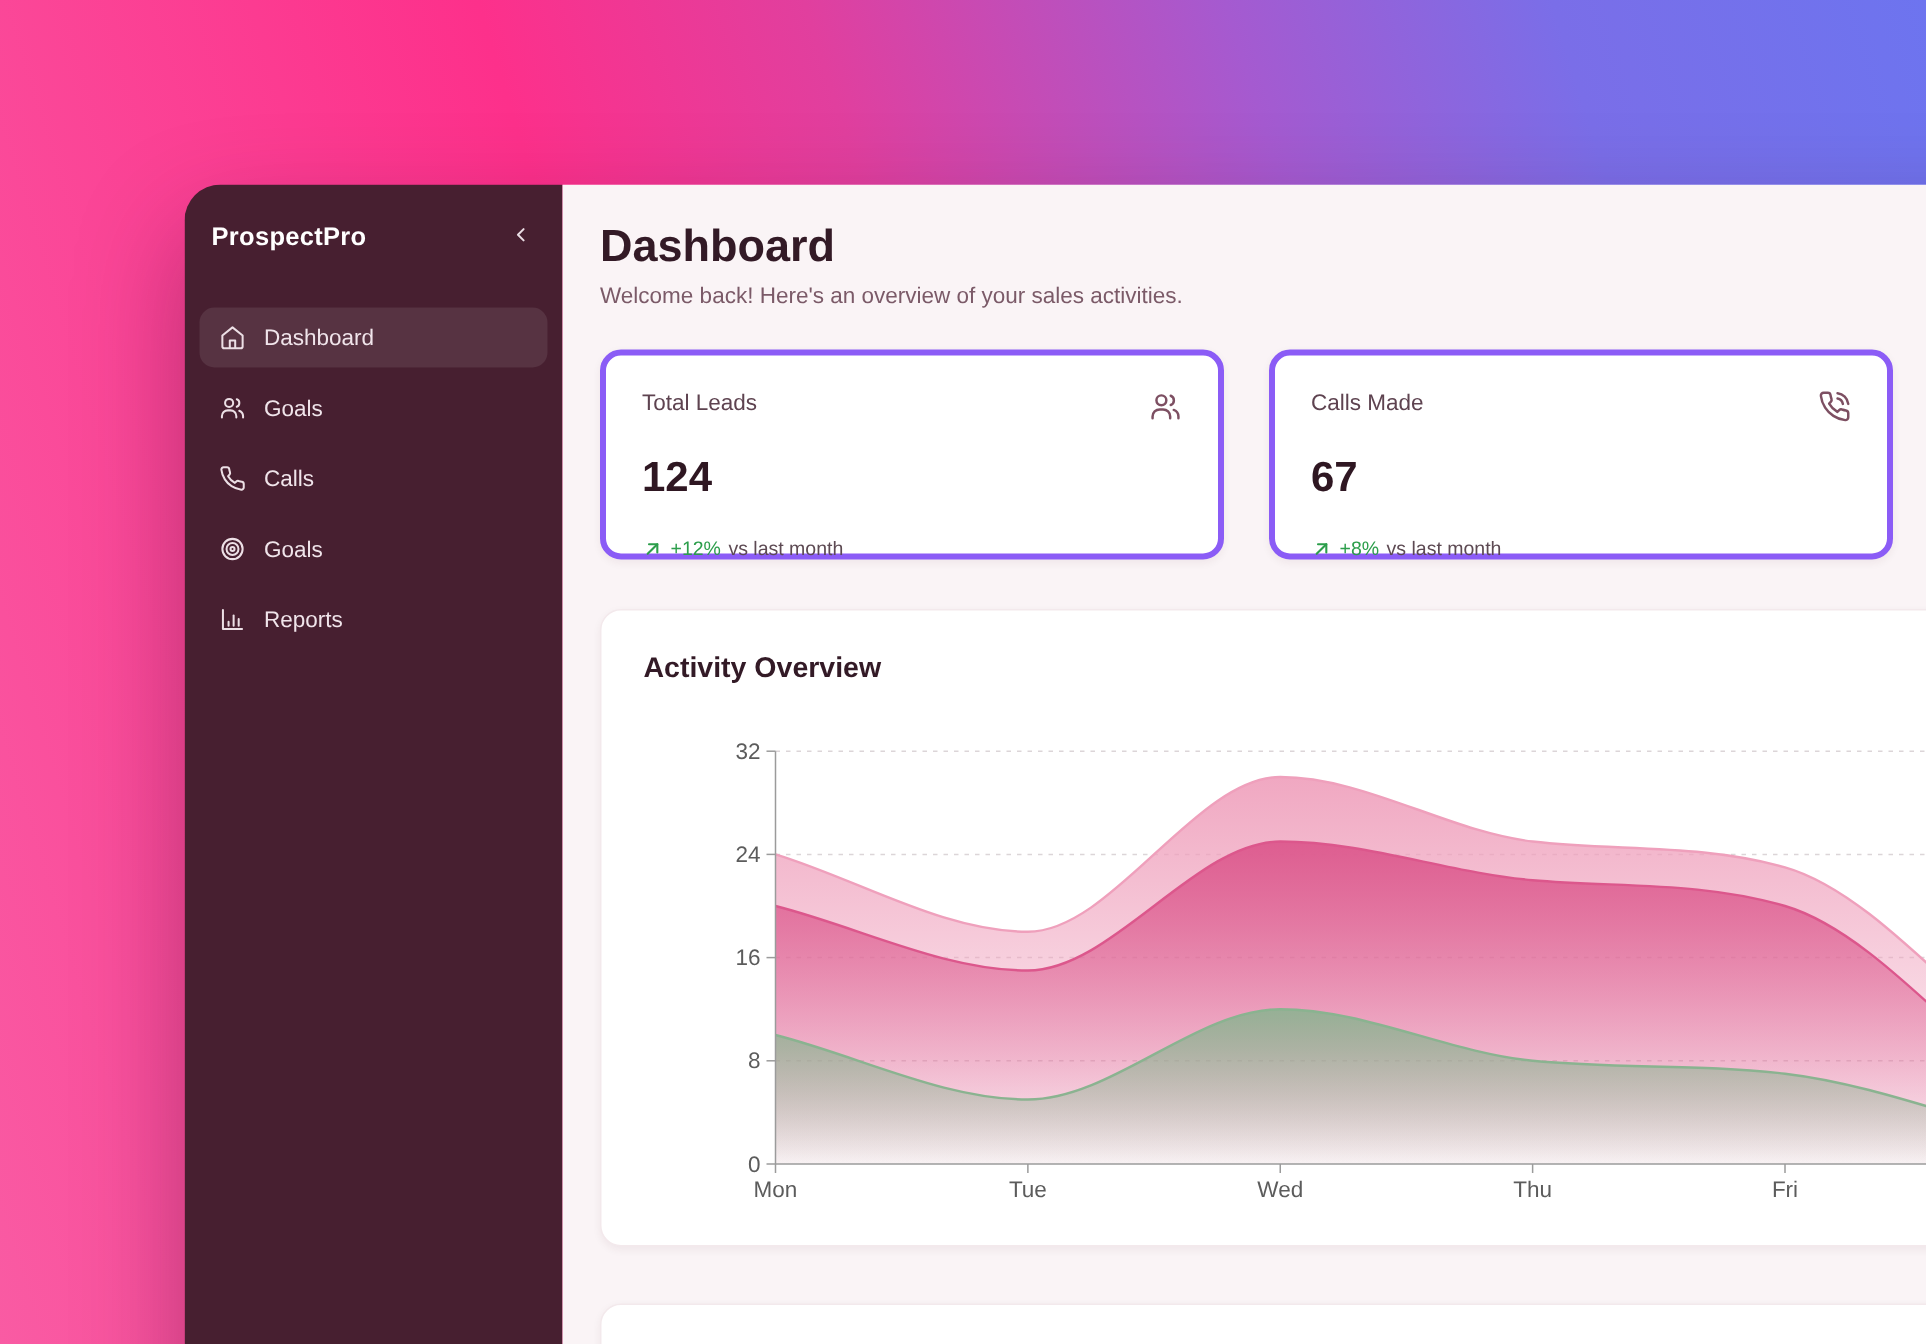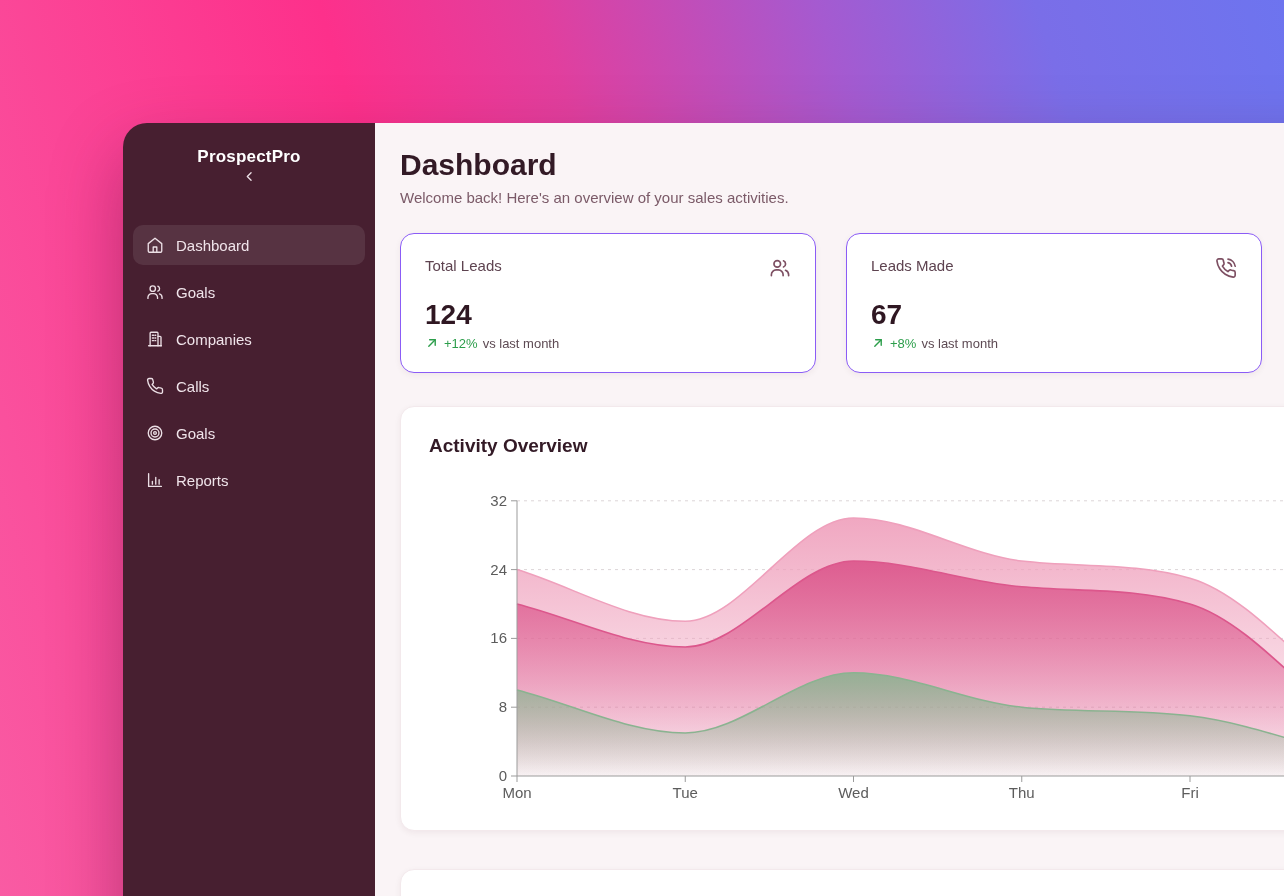--- a/index.html
+++ b/index.html
@@ -4,44 +4,44 @@
 <style>
   html,body{margin:0;padding:0;width:1284px;height:896px;overflow:hidden;
     font-family:"Liberation Sans", sans-serif;}
   .bg{position:absolute;inset:0;
     background:linear-gradient(73deg,#f95ba3 0%,#fd308b 38%,#e13f9e 52%,#a55ad0 70%,#7a6ee8 84%,#6d74ef 100%);}
   .window{position:absolute;left:123px;top:123px;width:1660px;height:1000px;
     border-radius:24px;display:flex;overflow:hidden;
     box-shadow:0 30px 70px rgba(70,10,50,.35);}
   
   .sidebar{width:252px;flex:0 0 252px;background:#471f30;color:#f3eaee;display:flex;flex-direction:column;}
-  .sidebar-header{display:flex;align-items:center;justify-content:space-between;padding:24px 18px 0 18px;flex-direction:column;}
+  .sidebar-header{display:flex;align-items:center;justify-content:space-between;padding:24px 18px 0 18px;}
   .brand{font-size:17px;font-weight:700;color:#ffffff;letter-spacing:.2px;}
   .collapse-btn{background:none;border:none;color:#e9dce3;cursor:pointer;padding:2px;display:flex;}
   .collapse-btn svg{width:15px;height:15px;}
   .nav{margin-top:36px;padding:0 10px;display:flex;flex-direction:column;}
   .nav-item{display:flex;align-items:center;gap:12px;height:40px;margin-bottom:7px;
     padding:0 13px;border-radius:10px;cursor:pointer;color:#f0e4ea;}
   .nav-item.active{background:rgba(255,255,255,.09);}
   .nav-icon{width:18px;height:18px;flex:0 0 18px;color:#ecdfe5;}
   .nav-icon svg{width:18px;height:18px;display:block;}
   .nav-label{font-size:15px;}
   
   .main{flex:1;background:#faf4f6;padding:25px 28px 0 25px;overflow:hidden;}
   .page-title{font-size:30px;font-weight:700;color:#331a26;margin:0;}
   .page-subtitle{font-size:15px;color:#7b5a68;margin-top:7px;}
   .cards-row{margin-top:27px;display:grid;grid-template-columns:repeat(3,416px);gap:30px;}
-  .stat-card{background:#fff;border:1px solid #8b5cf6;border-radius:14px;height:140px;
+  .stat-card{background:#fff;border:4px solid #8b5cf6;border-radius:14px;height:140px;
     padding:23px 24px;box-sizing:border-box;box-shadow:0 2px 6px rgba(60,20,40,.06);}
   .stat-top{display:flex;justify-content:space-between;align-items:flex-start;}
   .stat-label{font-size:15px;color:#5e4350;}
   .stat-icon{width:22px;height:22px;color:#7d4f62;}
   .stat-icon svg{width:22px;height:22px;display:block;}
   .stat-value{font-size:28px;font-weight:700;color:#2f1722;margin-top:20px;}
-  .stat-trend{display:flex;align-items:flex-start;gap:5px;margin-top:5px;font-size:13px;}
+  .stat-trend{display:flex;align-items:center;gap:5px;margin-top:24px;font-size:13px;}
   .trend-icon{width:14px;height:14px;color:#2c9e4b;}
   .trend-icon svg{width:14px;height:14px;display:block;}
   .trend-delta{color:#2c9e4b;}
   .trend-suffix{color:#5d4a53;}
   .chart-card{margin-top:33px;width:1308px;background:#fff;border:1px solid #f3e9ec;border-radius:14px;
     padding:28px;box-sizing:border-box;height:425px;box-shadow:0 2px 6px rgba(60,20,40,.06);}
   .chart-title{font-size:19px;font-weight:700;color:#331a26;margin:0;}
   .chart-wrap{margin-top:20px;}
   .chart-wrap svg{display:block;overflow:visible;}
   .chart-wrap text{font-family:"Liberation Sans", sans-serif;font-size:15px;fill:#5c5c5c;}
@@ -133,28 +133,20 @@
     <span class="nav-icon">
             <svg>
               <use href="#users-icon"></use>
             </svg>
           </span>
     <span class="nav-label">Goals</span>
   </div>
         <div class="nav-item">
     <span class="nav-icon">
             <svg>
-              <use href="#building-icon"></use>
-            </svg>
-          </span>
-    <span class="nav-label">Companies</span>
-  </div>
-        <div class="nav-item">
-    <span class="nav-icon">
-            <svg>
               <use href="#phone-icon"></use>
             </svg>
           </span>
     <span class="nav-label">Calls</span>
   </div>
         <div class="nav-item">
     <span class="nav-icon">
             <svg>
               <use href="#target-icon"></use>
             </svg>
@@ -192,21 +184,21 @@
               <svg>
                 <use href="#arrow-up-right-icon"></use>
               </svg>
             </span>
       <span class="trend-delta">+12%</span>
       <span class="trend-suffix">vs last month</span>
     </div>
   </div>
         <div class="stat-card">
     <div class="stat-top">
-      <span class="stat-label">Leads Made</span>
+      <span class="stat-label">Calls Made</span>
       <span class="stat-icon">
               <svg>
                 <use href="#phone-call-icon"></use>
               </svg>
             </span>
     </div>
     <div class="stat-value">67</div>
     <div class="stat-trend">
       <span class="trend-icon">
               <svg>

